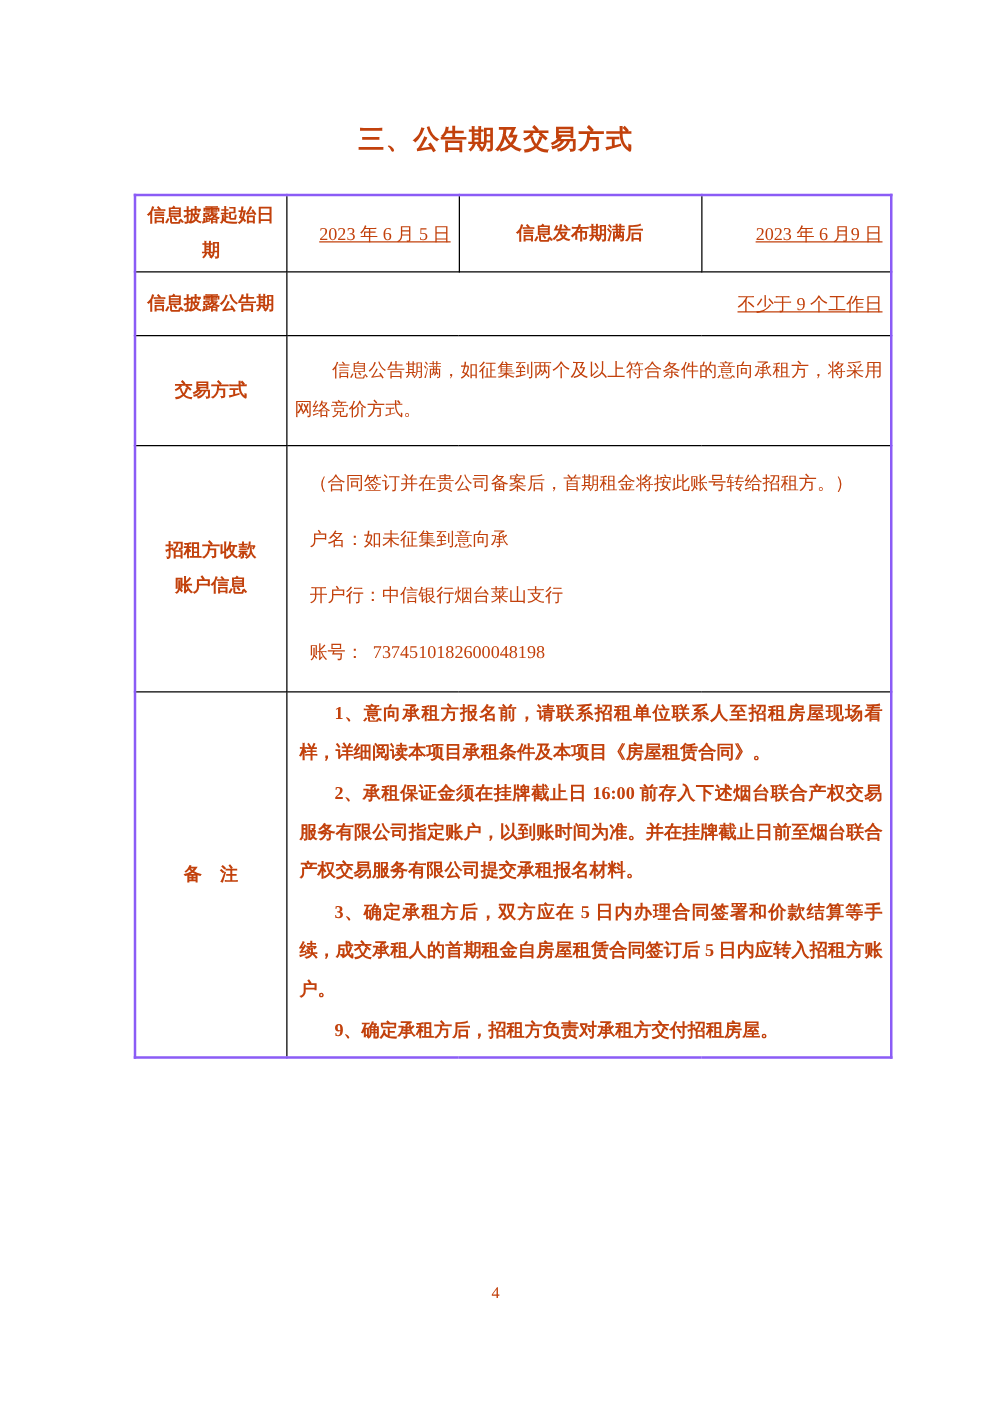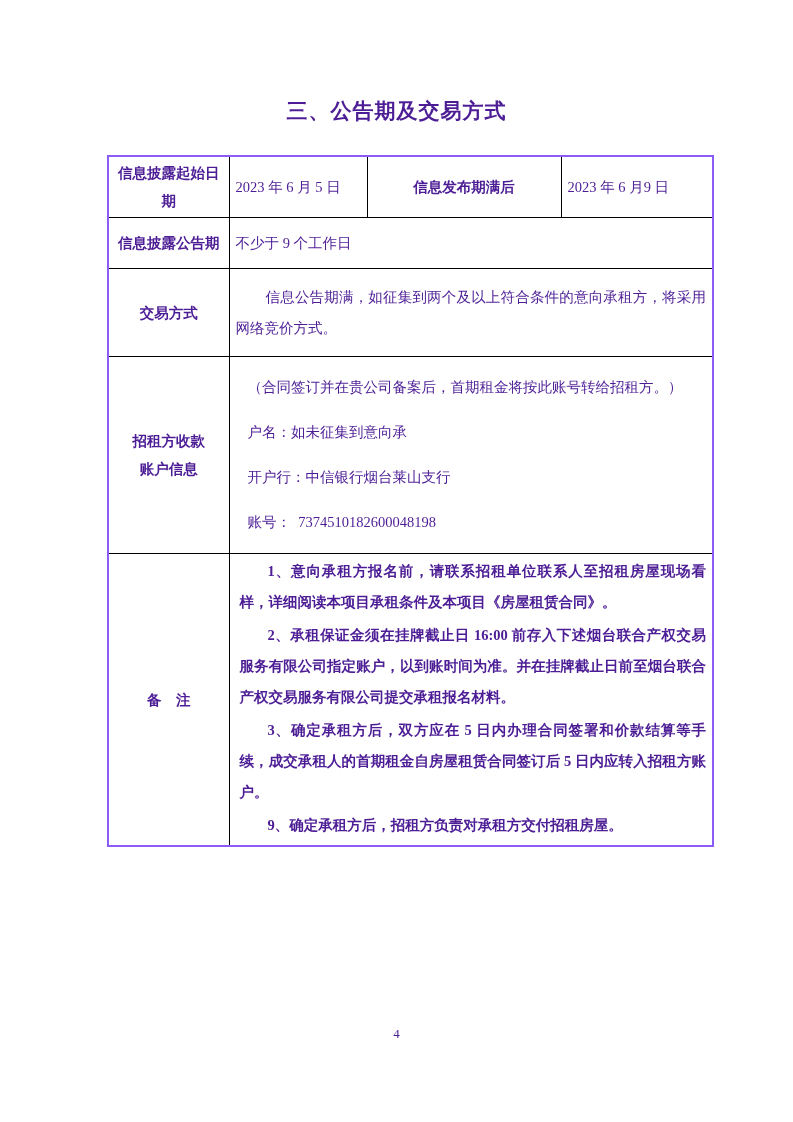--- a/index.html
+++ b/index.html
@@ -2,21 +2,21 @@
 <html><head>
 <meta charset="utf-8">
 <style>
   * { box-sizing: border-box; }
   html, body { margin: 0; padding: 0; background: #ffffff; }
   .page {
     position: relative;
     width: 793px;
     height: 1122px;
     background: #ffffff;
-    color: #4c1d95;
+    color: #c2410c;
     font-family: "Liberation Serif", "DejaVu Serif", serif;
     overflow: hidden;
   }
   .doc-title {
     position: absolute;
     top: 97px;
     left: 0;
     width: 100%;
     margin: 0;
     text-align: center;
@@ -37,21 +37,21 @@
   table.main td {
     border: 1px solid #000;
     padding: 2px 6px;
     vertical-align: middle;
   }
   td.label {
     font-weight: bold;
     text-align: center;
     line-height: 28px;
   }
-  td.center-val { text-align: left; }
+  td.center-val { text-align: right; text-decoration: underline; }
   tr.r1 { height: 52px; }
   tr.r2 { height: 51px; }
   tr.r3 { height: 242px; }
   tr.r4 { height: 88px; }
   tr.r5 { height: 150px; }
   tr.r6 { height: 255px; }
   .lbl-line { line-height: 28px; }
   .ext-head {
     margin: 0 0 5px 0;
     text-indent: 18px;

